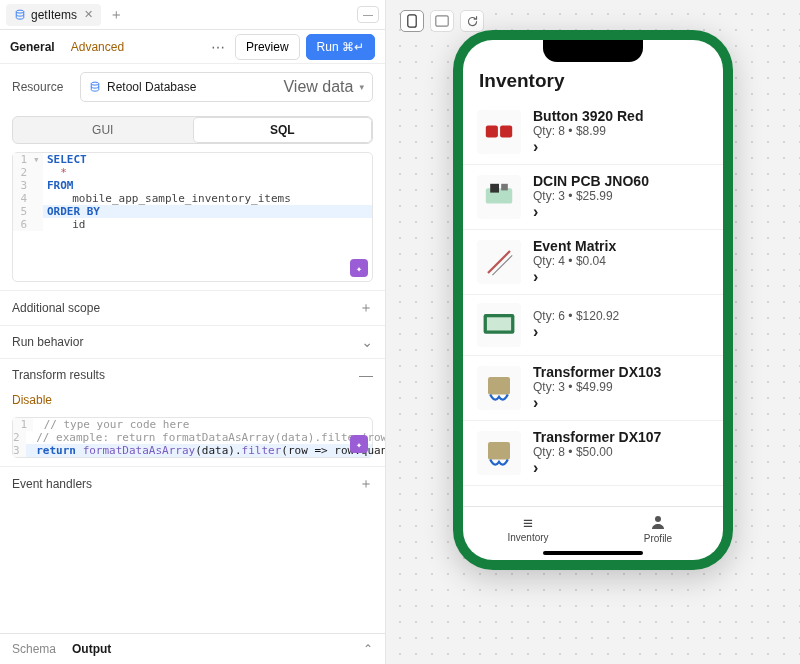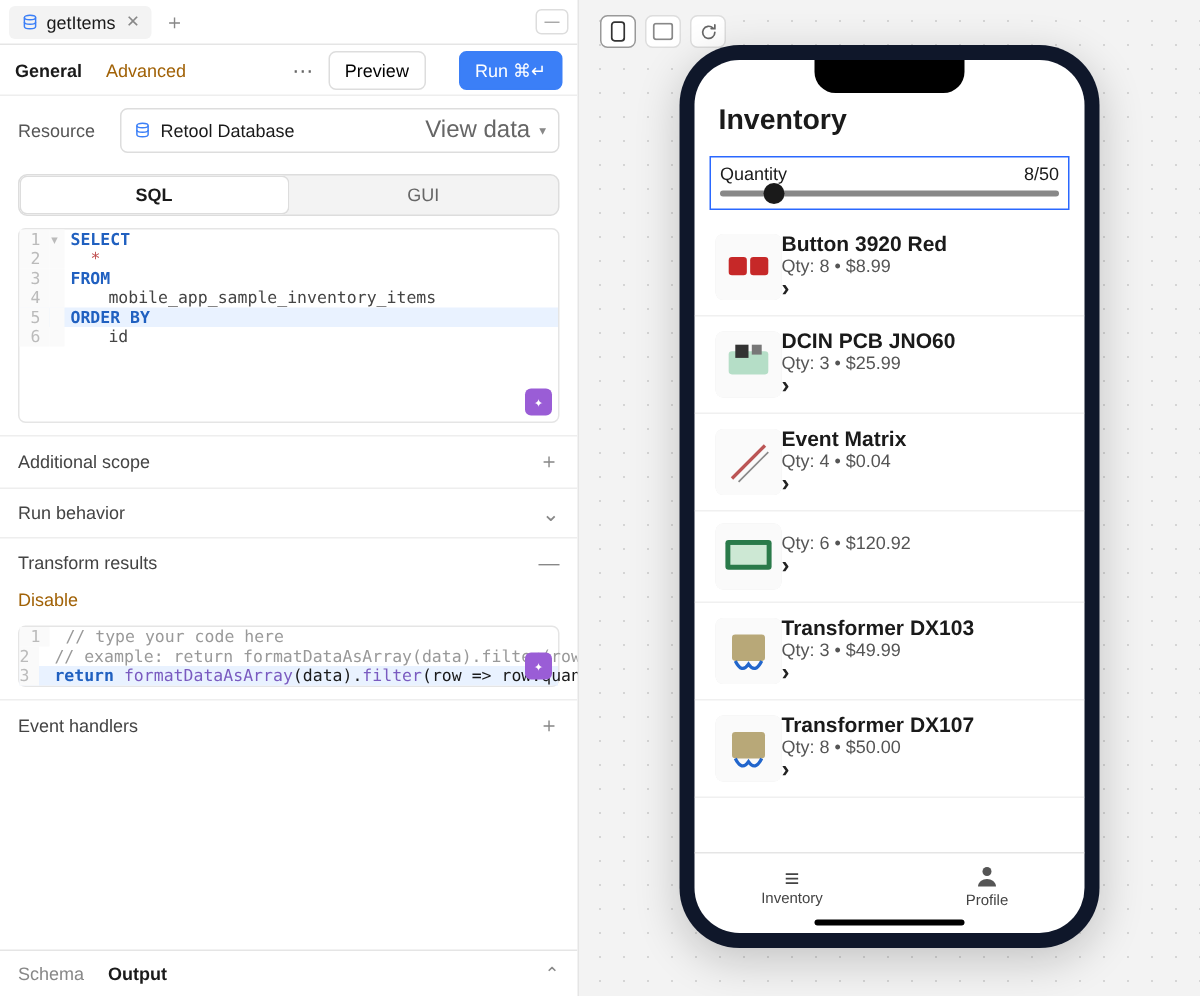--- a/index.html
+++ b/index.html
@@ -16,21 +16,21 @@
   .tabbar .plus { font-size: 14px; color: #888; cursor: pointer; padding: 0 4px; }
   .tabbar .spacer { flex: 1; }
   .tabbar .min { font-size: 10px; color: #888; padding: 2px 5px; border: 1px solid #ddd; border-radius: 4px; cursor: pointer; }
   
   .subnav { display: flex; align-items: center; height: 34px; padding: 0 10px; gap: 16px; border-bottom: 1px solid #eee; }
   .subnav .navitem { font-size: 12px; color: #a16207; cursor: pointer; }
   .subnav .navitem.active { color: #1a1a1a; font-weight: 600; }
   .subnav .right { margin-left: auto; display: flex; gap: 6px; align-items: center; }
   .subnav .dots { font-size: 14px; color: #666; cursor: pointer; padding: 2px 4px; }
   .btn { padding: 5px 10px; border-radius: 5px; font-size: 12px; cursor: pointer; border: 1px solid #ddd; background: #fff; }
-  .btn.primary { background: #3b7ff7; color: #fff; border-color: #3b7ff7; font-weight: 500; margin-left: 16px; }
+  .btn.primary { background: #3b7ff7; color: #fff; border-color: #3b7ff7; font-weight: 500; }
   
   .row-section { padding: 8px 12px; display: flex; align-items: center; gap: 8px; font-size: 12px; }
   .row-section .label { color: #555; width: 60px; }
   .resource-pill { flex: 1; border: 1px solid #ddd; border-radius: 5px; padding: 5px 8px; display: flex; align-items: center; gap: 6px; font-size: 12px; }
   .resource-pill .spacer { flex: 1; }
   .resource-pill .view { color: #666; font-size: 16px; }
   .chev { font-size: 9px; color: #888; }
   
   .seg { display: flex; margin: 6px 12px 8px; border: 1px solid #ddd; border-radius: 6px; overflow: hidden; }
   .seg .segitem { flex: 1; text-align: center; padding: 6px 0; font-size: 12px; color: #666; cursor: pointer; }
@@ -62,34 +62,34 @@
   .left-footer .up { color: #888; cursor: pointer; }
   
   
   .right-panel { flex: 1; background: #f3f3f3; position: relative; overflow: hidden; }
   .dotgrid { position: absolute; inset: 0; background-image: radial-gradient(#d5d5d5 1px, transparent 1px); background-size: 16px 16px; background-position: 6px 6px; }
   
   .device-bar { position: absolute; top: 10px; left: 14px; display: flex; gap: 6px; }
   .device-bar .dbtn { width: 24px; height: 22px; border: 1px solid #ddd; border-radius: 5px; background: #fff; display: flex; align-items: center; justify-content: center; cursor: pointer; font-size: 12px; color: #555; }
   .device-bar .dbtn.active { border-color: #999; }
   
-  .phone { position: absolute; top: 30px; left: 50%; transform: translateX(-50%); width: 280px; height: 602px; border-radius: 40px; background: #0f172a; padding: 10px; box-shadow: 0 8px 30px rgba(0,0,0,.2); }
+  .phone { position: absolute; top: 30px; left: 50%; transform: translateX(-50%); width: 280px; height: 540px; border-radius: 40px; background: #15803d; padding: 10px; box-shadow: 0 8px 30px rgba(0,0,0,.2); }
   .phone .notch { position: absolute; top: 10px; left: 50%; transform: translateX(-50%); width: 100px; height: 22px; background: #000; border-radius: 0 0 14px 14px; z-index: 5; }
   .screen { width: 100%; height: 100%; background: #fff; border-radius: 30px; overflow: hidden; display: flex; flex-direction: column; position: relative; }
   .homebar { position: absolute; bottom: 5px; left: 50%; transform: translateX(-50%); width: 100px; height: 4px; background: #000; border-radius: 2px; }
   
   .screen-header { padding: 30px 16px 8px; }
   .screen-title { font-size: 19px; font-weight: 700; }
   .slider-box { margin: 4px 10px 6px; border: 1.5px solid #2a68ff; padding: 4px 6px 8px; }
   .slider-top { display: flex; justify-content: space-between; font-size: 12px; font-weight: 500; margin-bottom: 4px; }
   .slider-track { position: relative; height: 4px; background: #888; border-radius: 2px; }
   .slider-thumb { position: absolute; top: 50%; transform: translate(-50%,-50%); width: 14px; height: 14px; background: #1a1a1a; border-radius: 50%; }
   
   .list { flex: 1; overflow: auto; }
-  .list-item { display: flex; align-items: center; padding: 8px 14px; border-bottom: 1px solid #f0f0f0; cursor: pointer; }
+  .list-item { display: flex; align-items: center; padding: 8px 14px; gap: 12px; border-bottom: 1px solid #f0f0f0; cursor: pointer; }
   .thumb { width: 44px; height: 44px; border-radius: 5px; background: #eee; flex-shrink: 0; display: flex; align-items: center; justify-content: center; overflow: hidden; }
   .item-text { flex: 1; }
   .item-name { font-size: 14px; font-weight: 600; }
   .item-sub { font-size: 12px; color: #555; }
   .item-chev { font-size: 16px; color: #222; font-weight: 700; }
   
   .bottom-nav { height: 54px; border-top: 1px solid #e5e5e5; display: flex; padding-bottom: 10px; }
   .bnav-item { flex: 1; display: flex; flex-direction: column; align-items: center; justify-content: center; gap: 0; font-size: 10px; color: #444; cursor: pointer; }
   .bnav-item .icn { font-size: 17px; line-height: 1; }
   
@@ -142,22 +142,22 @@
             </svg>
         </span>
         <span>Retool Database</span>
         <span class="spacer"></span>
         <span class="view">View data</span>
         <span class="chev">▾</span>
       </div>
     </div>
 
     <div class="seg">
+      <div class="segitem">GUI</div>
       <div class="segitem active">SQL</div>
-      <div class="segitem">GUI</div>
     </div>
 
     <div class="code-block">
       <div class="line">
           <span class="gutter">1</span>
           <span class="gutter" style="width:10px;color:#bbb">▾</span>
           <span class="code"><span class="kw">SELECT</span></span>
         </div>
       <div class="line">
           <span class="gutter">2</span>
@@ -261,29 +261,20 @@
   </div>
 
   <div class="phone">
     <div class="notch"></div>
     <div class="screen">
 
       <div class="screen-header">
         <div class="screen-title">Inventory</div>
       </div>
 
-      <div class="slider-box">
-        <div class="slider-top">
-          <span>Quantity</span>
-          <span>8/50</span>
-        </div>
-        <div class="slider-track">
-          <div class="slider-thumb" id="slider-thumb" style="left: 16%;"></div>
-        </div>
-      </div>
 
       <div class="list" id="inv-list">
           <div class="list-item">
             <div class="thumb">
               <svg viewBox="0 0 40 40">
                 <rect width="40" height="40" fill="#fafafa"></rect>
                 <rect x="8" y="14" width="11" height="11" rx="2" fill="#c62828"></rect>
                 <rect x="21" y="14" width="11" height="11" rx="2" fill="#c62828"></rect>
               </svg>
             </div>

